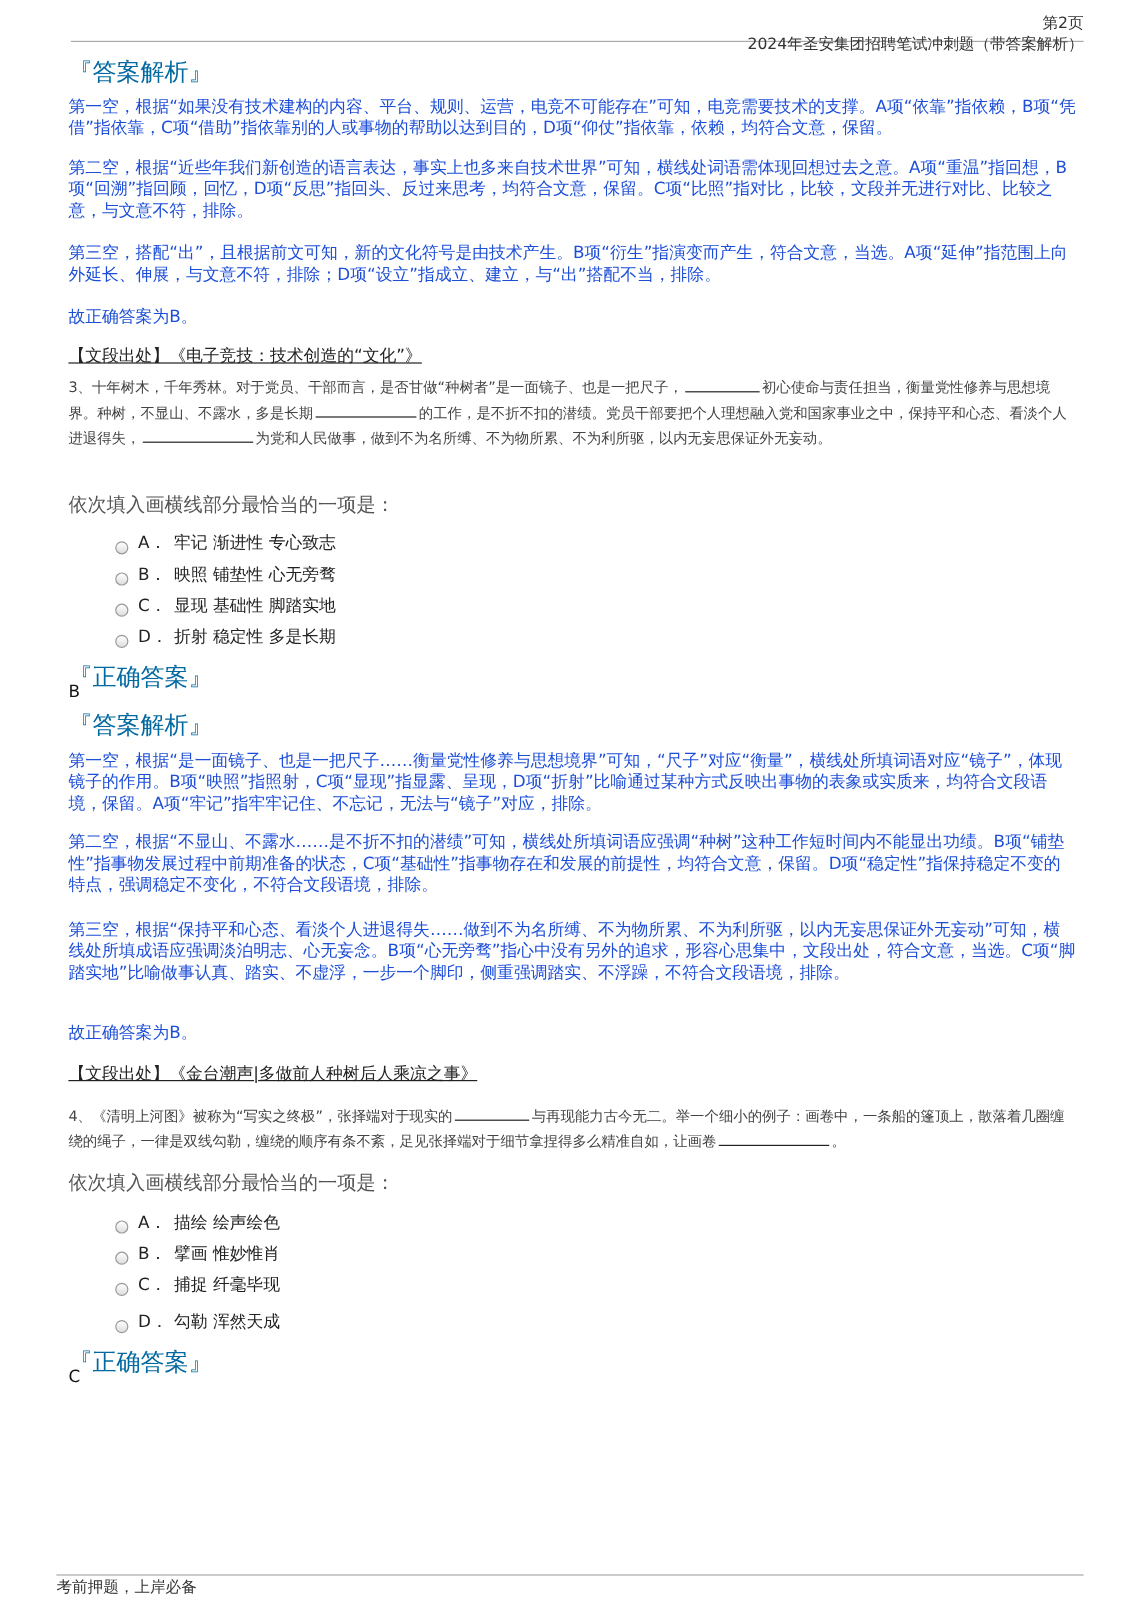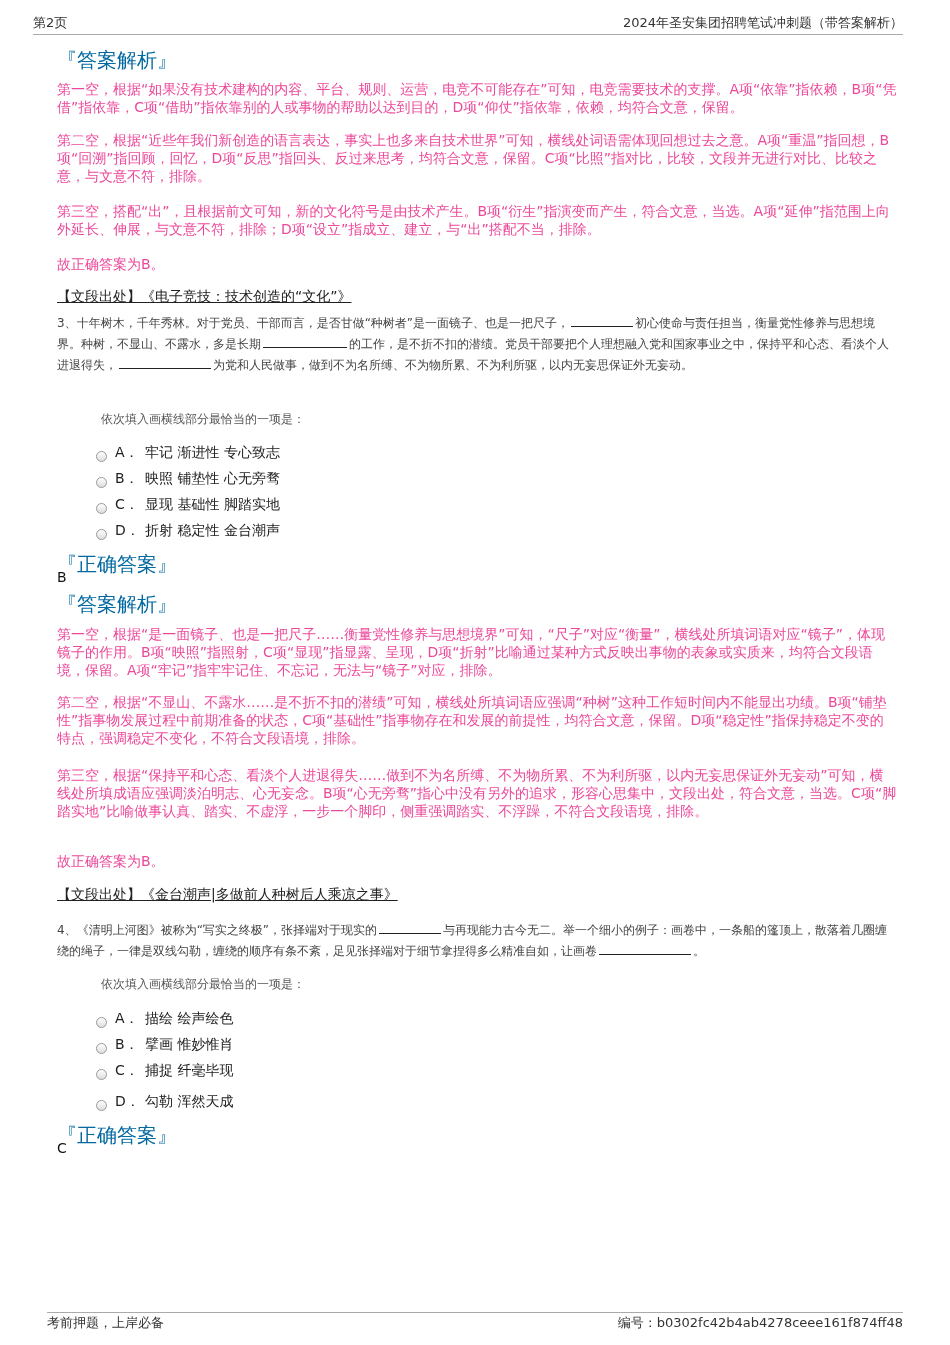--- a/index.html
+++ b/index.html
@@ -2,36 +2,36 @@
 <html><head>
   <meta charset="utf-8">
   <style>
     html, body { margin: 0; padding: 0; background: #ffffff; }
     body {
       width: 950px; height: 1345px; position: relative; overflow: hidden;
       font-family: "DejaVu Sans", "Liberation Sans", sans-serif;
       color: #222;
     }
     .page-header {
-      position: absolute; left: 33px; right: 47px; top: 10px; height: 22px;
+      position: absolute; left: 59px; right: 47px; top: 10px; height: 22px;
       border-bottom: 1px solid #aaa;
       display: flex; justify-content: space-between; align-items: flex-end;
-      font-size: 13px; color: #333; padding-bottom: 2px;
+      font-size: 13px; color: #333; padding-bottom: 2px; flex-direction: column;
     }
     .page-footer {
       position: absolute; left: 47px; right: 47px; top: 1312px; height: 22px;
       border-top: 1px solid #aaa;
       display: flex; justify-content: space-between; align-items: flex-start;
       font-size: 13px; color: #333; padding-top: 1px;
     }
     .block { position: absolute; left: 57px; width: 840px; }
     .label { font-size: 20px; color: #0369a1; }
-    .para { font-size: 14px; line-height: 18px; color: #ec4899; }
+    .para { font-size: 14px; line-height: 18px; color: #1d4ed8; }
     .qtext { font-size: 12px; line-height: 21px; color: #444; }
-    .prompt { font-size: 12px; color: #555; margin-left: 44px; }
+    .prompt { font-size: 16px; color: #555; }
     .source { font-size: 14px; color: #222; text-decoration: underline; }
     .blank {
       display: inline-block; border-bottom: 1px solid #222; height: 12px;
       vertical-align: baseline; margin: 0 2px;
     }
     .option {
       position: absolute; left: 96px; display: flex; align-items: center;
       font-size: 14px; color: #222;
     }
     .radio {
@@ -73,21 +73,21 @@
   <span>映照 铺垫性 心无旁骛</span>
 </div>
 <div class="option" style="top:496px">
   <span class="radio"></span>
   <span class="opt-letter">C．</span>
   <span>显现 基础性 脚踏实地</span>
 </div>
 <div class="option" style="top:522px">
   <span class="radio"></span>
   <span class="opt-letter">D．</span>
-  <span>折射 稳定性 金台潮声</span>
+  <span>折射 稳定性 多是长期</span>
 </div>
 
 <div class="block label" style="top:551px">『正确答案』</div>
 <div class="block answer" style="top:569px">B</div>
 <div class="block label" style="top:591px">『答案解析』</div>
 <div class="block para" style="top:625px">第一空，根据“是一面镜子、也是一把尺子……衡量党性修养与思想境界”可知，“尺子”对应“衡量”，横线处所填词语对应“镜子”，体现镜子的作用。B项“映照”指照射，C项“显现”指显露、呈现，D项“折射”比喻通过某种方式反映出事物的表象或实质来，均符合文段语境，保留。A项“牢记”指牢牢记住、不忘记，无法与“镜子”对应，排除。</div>
 <div class="block para" style="top:693px">第二空，根据“不显山、不露水……是不折不扣的潜绩”可知，横线处所填词语应强调“种树”这种工作短时间内不能显出功绩。B项“铺垫性”指事物发展过程中前期准备的状态，C项“基础性”指事物存在和发展的前提性，均符合文意，保留。D项“稳定性”指保持稳定不变的特点，强调稳定不变化，不符合文段语境，排除。</div>
 <div class="block para" style="top:766px">第三空，根据“保持平和心态、看淡个人进退得失……做到不为名所缚、不为物所累、不为利所驱，以内无妄思保证外无妄动”可知，横线处所填成语应强调淡泊明志、心无妄念。B项“心无旁骛”指心中没有另外的追求，形容心思集中，文段出处，符合文意，当选。C项“脚踏实地”比喻做事认真、踏实、不虚浮，一步一个脚印，侧重强调踏实、不浮躁，不符合文段语境，排除。</div>
 <div class="block para" style="top:852px">故正确答案为B。</div>
 <div class="block source" style="top:886px">【文段出处】《金台潮声|多做前人种树后人乘凉之事》</div>
@@ -116,14 +116,13 @@
   <span class="radio"></span>
   <span class="opt-letter">D．</span>
   <span>勾勒 浑然天成</span>
 </div>
 
 <div class="block label" style="top:1122px">『正确答案』</div>
 <div class="block answer" style="top:1140px">C</div>
 
 <div class="page-footer">
   <span>考前押题，上岸必备</span>
-  <span>编号：b0302fc42b4ab4278ceee161f874ff48</span>
 </div>
 
 </body></html>

